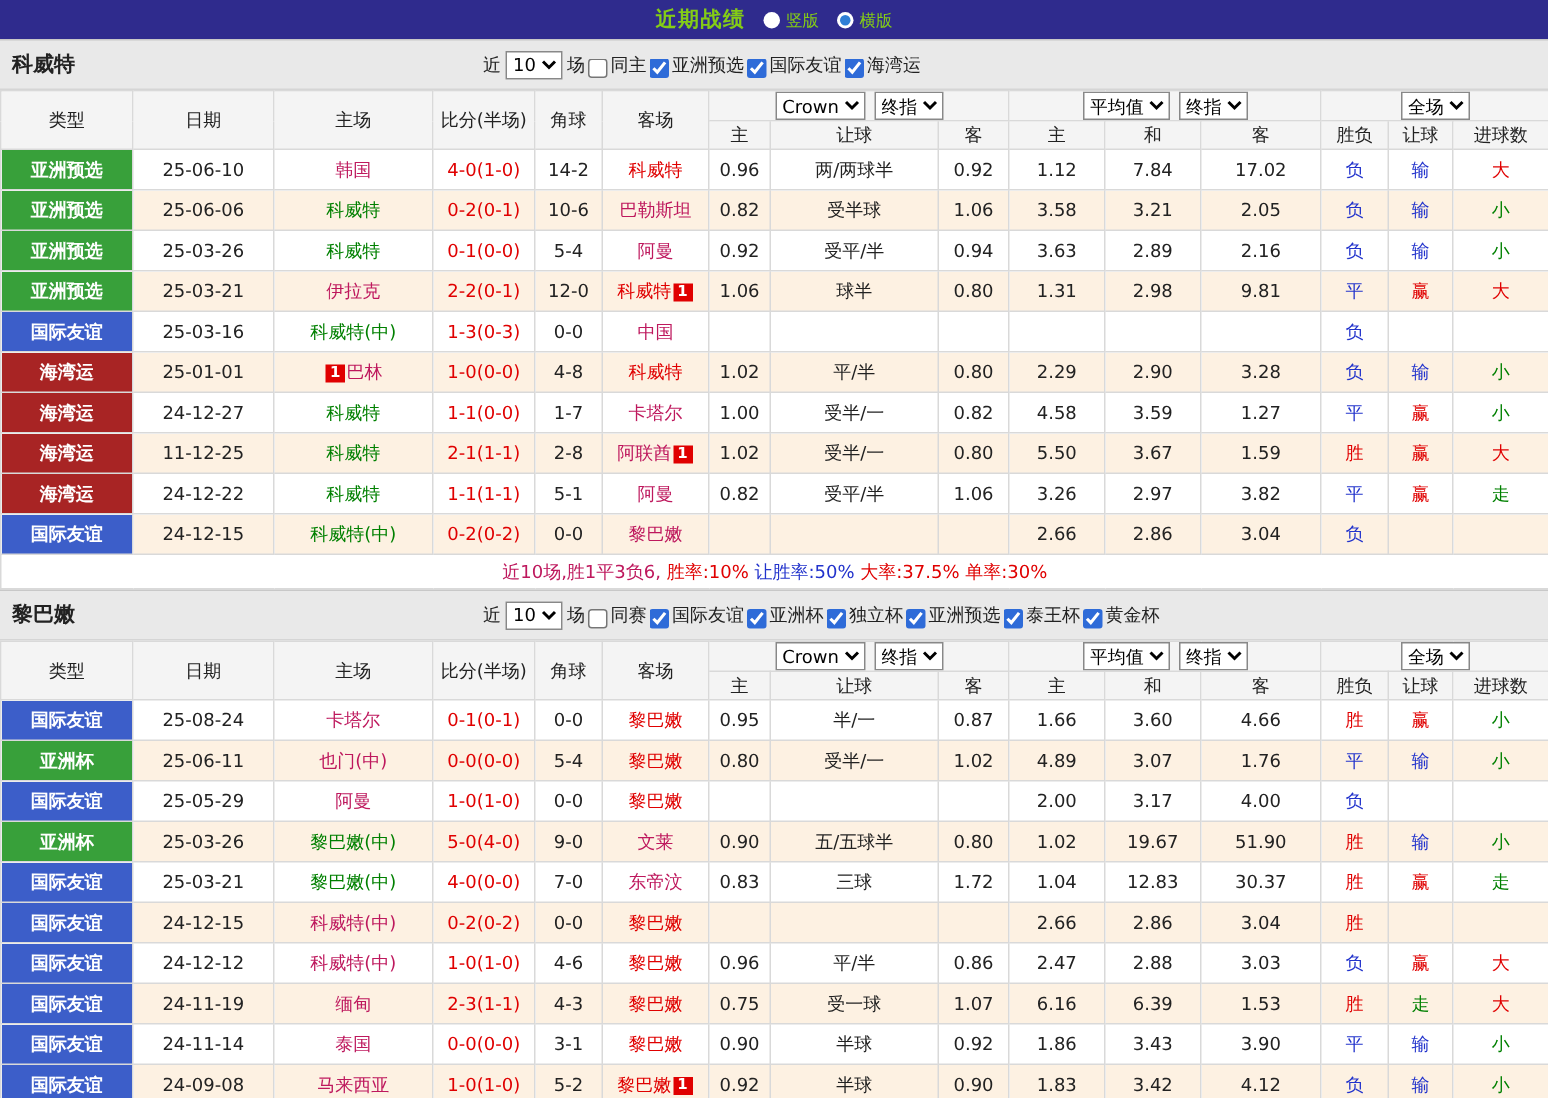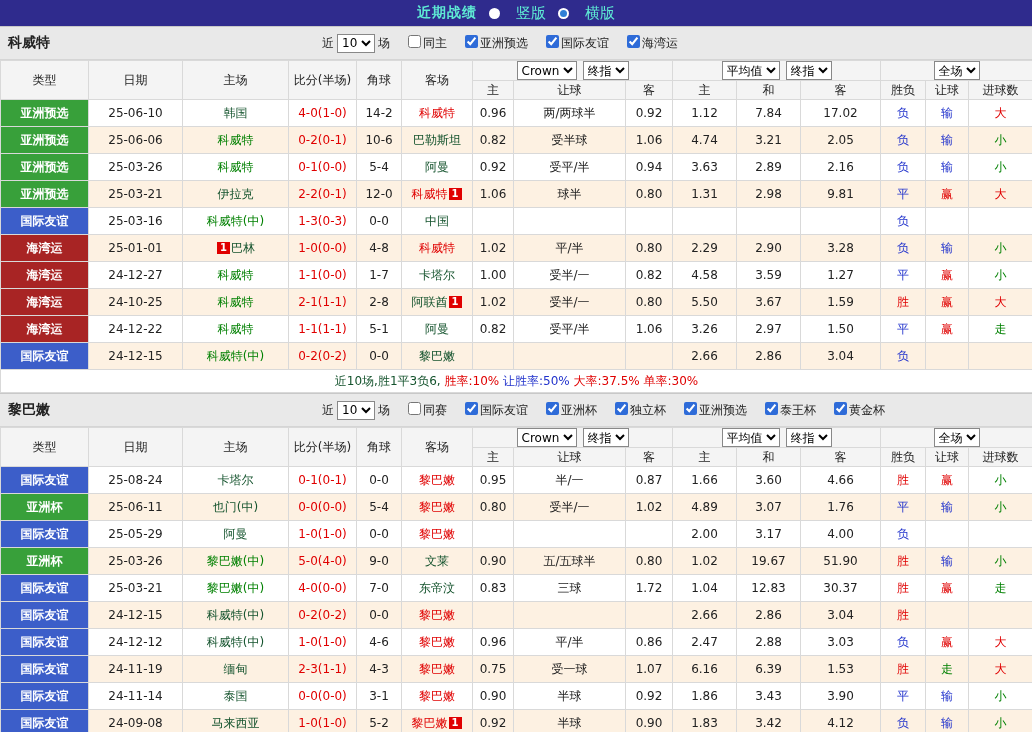--- a/index.html
+++ b/index.html
@@ -1,38 +1,38 @@
 <!DOCTYPE html>
 <html><head>
 <meta charset="utf-8">
 <style>
   html,body{margin:0;padding:0;}
   body{width:1032px;background:#fff;font-family:"DejaVu Sans","Liberation Sans",sans-serif;font-size:12px;color:#222;}
   .page{width:1032px;}
-  .topbar{height:26px;background:#2f2b8d;color:#5eead4;display:flex;align-items:center;justify-content:center;gap:12px;}
+  .topbar{height:26px;background:#2f2b8d;color:#84cc16;display:flex;align-items:center;justify-content:center;gap:12px;}
   .topbar-title{font-size:14px;font-weight:bold;letter-spacing:1px;}
-  .radio-opt{display:inline-flex;align-items:center;gap:16px;cursor:pointer;font-size:15px;}
+  .radio-opt{display:inline-flex;align-items:center;gap:4px;cursor:pointer;font-size:11px;}
   .radio{width:11px;height:11px;border-radius:50%;background:#fff;position:relative;display:inline-block;}
   .radio.selected::after{content:"";position:absolute;left:2px;top:2px;width:7px;height:7px;border-radius:50%;background:#2f7fd6;}
   .section-bar{height:32px;background:#e9e9e9;border-top:1px solid #c8c8c8;border-bottom:1px solid #d5d5d5;display:flex;align-items:center;position:relative;padding-left:8px;}
   .team-name{font-size:14px;font-weight:bold;}
   .filters{position:absolute;left:322px;display:flex;align-items:center;white-space:nowrap;}
-  .cb{display:inline-flex;align-items:flex-start;margin-left:18px;cursor:pointer;}
+  .cb{display:inline-flex;align-items:flex-end;margin-left:2px;cursor:pointer;}
   .cb input{width:13px;height:13px;accent-color:#2e6bd8;margin:0 2px 0 0;}
   select.sel{height:19px;font-size:12px;font-family:inherit;border:1px solid #888;background:#fff;margin:0 3px;vertical-align:middle;}
   table.stats{width:1032px;border-collapse:collapse;table-layout:fixed;}
   .stats th,.stats td{border:1px solid #d9d9d9;text-align:center;overflow:hidden;white-space:nowrap;padding:0 1px;}
   .stats thead th{background:#f4f4f4;font-weight:normal;height:18px;}
   .stats tbody td{height:26px;background:#fff;}
   td.type{color:#fff;font-weight:bold;}
   tr.alt td{background:#fdf1e2;}
   .t-red{color:#e00000;}
   .t-green{color:#008000;}
   .t-blue{color:#2233cc;}
-  .t-black{color:#14532d;}
+  .t-black{color:#be185d;}
   td.score{color:#e00000;}
   .card{display:inline-block;min-width:11px;height:12px;line-height:12px;background:#e00000;color:#fff;font-size:10px;font-weight:bold;margin:0 1px;padding:0 1px;vertical-align:1px;}
   tr.summary-row td{height:22px;background:#fff;}
 </style>
 </head>
 <body>
 
 <div class="page">
   <div class="topbar">
     <span class="topbar-title">近期战绩</span>
@@ -133,21 +133,21 @@
           <tr class="alt">
             <td class="type" style="background:#38a03a">亚洲预选</td>
             <td>25-06-06</td>
             <td><span class="t-green">科威特</span></td>
             <td class="score">0-2(0-1)</td>
             <td>10-6</td>
             <td><span class="t-black">巴勒斯坦</span></td>
             <td>0.82</td>
             <td>受半球</td>
             <td>1.06</td>
-            <td>4.74</td>
+            <td>3.58</td>
             <td>3.21</td>
             <td>2.05</td>
             <td class="t-blue">负</td>
             <td class="t-blue">输</td>
             <td class="t-green">小</td>
           </tr>
           <tr class="">
             <td class="type" style="background:#38a03a">亚洲预选</td>
             <td>25-03-26</td>
             <td><span class="t-green">科威特</span></td>
@@ -227,21 +227,21 @@
             <td>0.82</td>
             <td>4.58</td>
             <td>3.59</td>
             <td>1.27</td>
             <td class="t-blue">平</td>
             <td class="t-red">赢</td>
             <td class="t-green">小</td>
           </tr>
           <tr class="alt">
             <td class="type" style="background:#a82424">海湾运</td>
-            <td>24-10-25</td>
+            <td>11-12-25</td>
             <td><span class="t-green">科威特</span></td>
             <td class="score">2-1(1-1)</td>
             <td>2-8</td>
             <td><span class="t-black">阿联酋</span><span class="card">1</span></td>
             <td>1.02</td>
             <td>受半/一</td>
             <td>0.80</td>
             <td>5.50</td>
             <td>3.67</td>
             <td>1.59</td>
@@ -254,21 +254,21 @@
             <td>24-12-22</td>
             <td><span class="t-green">科威特</span></td>
             <td class="score">1-1(1-1)</td>
             <td>5-1</td>
             <td><span class="t-black">阿曼</span></td>
             <td>0.82</td>
             <td>受平/半</td>
             <td>1.06</td>
             <td>3.26</td>
             <td>2.97</td>
-            <td>1.50</td>
+            <td>3.82</td>
             <td class="t-blue">平</td>
             <td class="t-red">赢</td>
             <td class="t-green">走</td>
           </tr>
           <tr class="alt">
             <td class="type" style="background:#3c5ec9">国际友谊</td>
             <td>24-12-15</td>
             <td><span class="t-green">科威特(中)</span></td>
             <td class="score">0-2(0-2)</td>
             <td>0-0</td>

